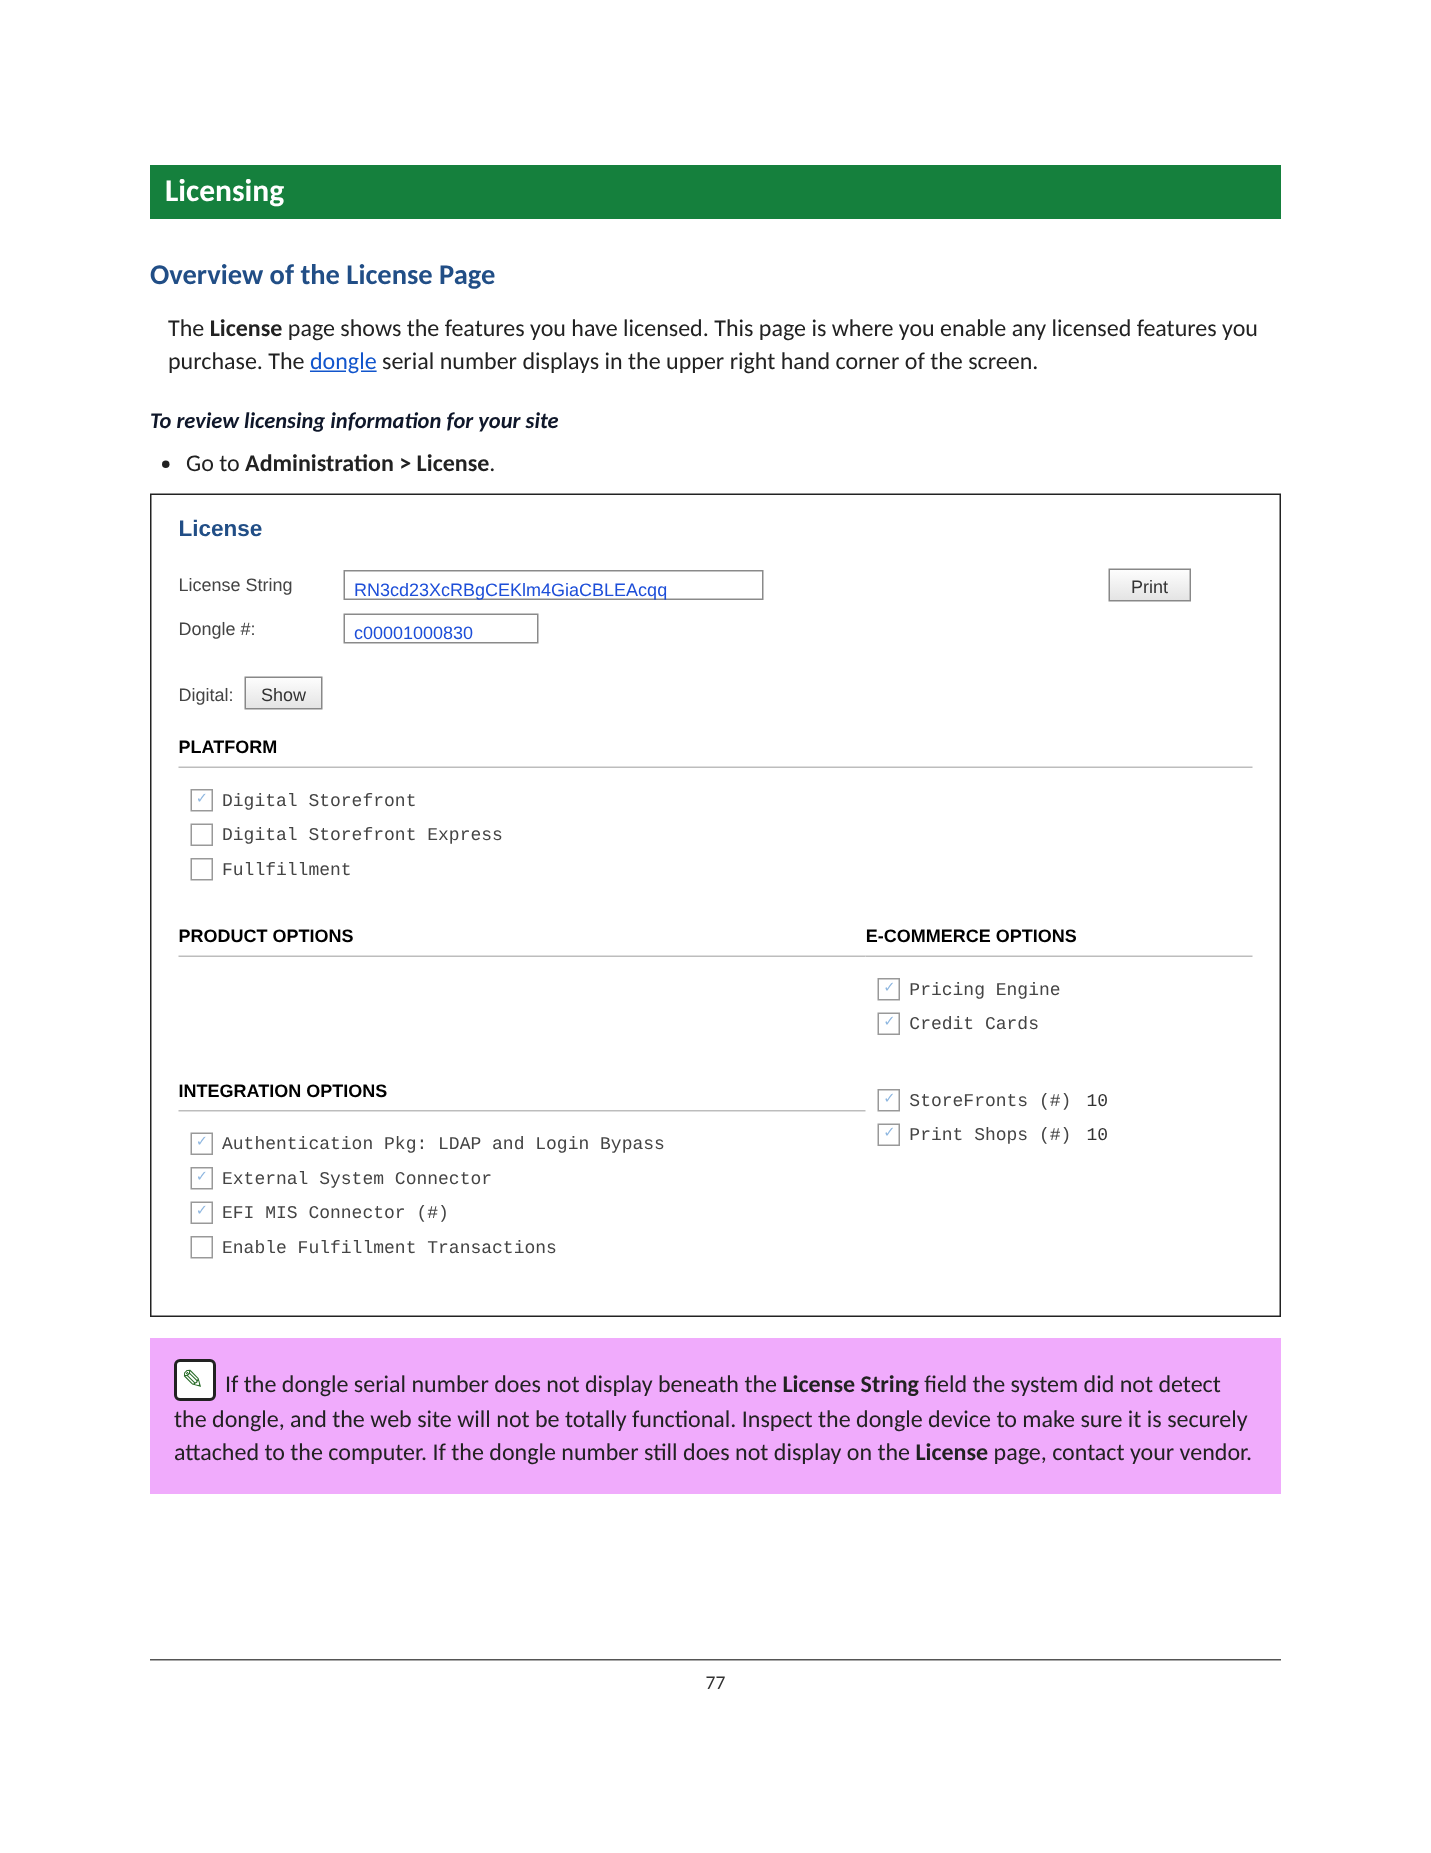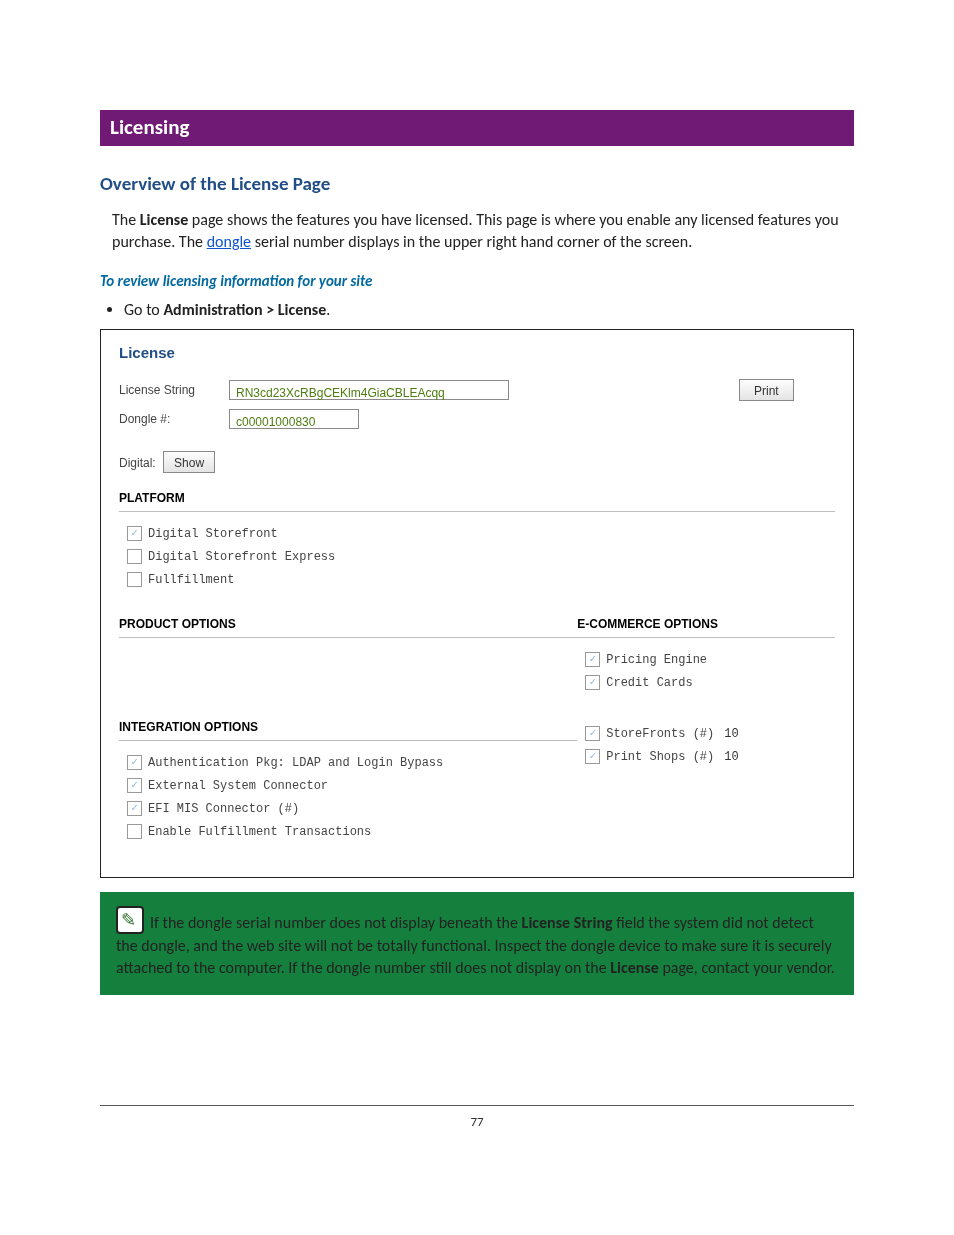--- a/index.html
+++ b/index.html
@@ -9,21 +9,21 @@
     font-family: "Calibri", "Segoe UI", Arial, sans-serif;
     color: #222;
   }
   .page {
     width: 954px;
     margin: 0 auto;
     padding: 110px 100px 40px 100px;
     box-sizing: border-box;
   }
   .heading-bar {
-    background: #701a75;
+    background: #15803d;
     color: #fff;
     font-size: 21px;
     font-weight: bold;
     padding: 4px 10px 6px 10px;
   }
   .subheading {
     color: #214e86;
     font-size: 19px;
     font-weight: bold;
     margin-top: 26px;
@@ -33,21 +33,21 @@
     font-size: 16px;
     line-height: 1.35;
     margin: 0 0 10px 12px;
   }
   .link {
     color: #1155cc;
     text-decoration: underline;
     cursor: pointer;
   }
   .subproc {
-    color: #0369a1;
+    color: #0f172a;
     font-style: italic;
     font-weight: bold;
     font-size: 15px;
     margin-top: 20px;
     margin-bottom: 10px;
   }
   .bullets {
     margin: 0 0 10px 0;
     padding-left: 24px;
   }
@@ -83,21 +83,21 @@
     width: 110px;
     color: #444;
   }
   .shot .txtbox {
     border: 1px solid #8a8a8a;
     padding: 2px 6px;
     font-size: 12px;
     height: 20px;
     line-height: 20px;
     background: #fff;
-    color: #4d7c0f;
+    color: #1d4ed8;
     display: inline-block;
     box-sizing: border-box;
   }
   .txt-license { width: 280px; }
   .txt-dongle {
     width: 130px;
     border: 2px solid #c63a3a;
     color: #444;
   }
   .btn {
@@ -156,21 +156,21 @@
     line-height: 11px;
     color: #8fb7e0;
     background: #fff;
   }
   .ck.checked::before { content: "✓"; }
   .ck.off { color: transparent; }
   .num-tail { margin-left: 10px; color: #333; }
 
   
   .note-block {
-    background: #15803d;
+    background: #f0abfc;
     padding: 14px 16px 16px 16px;
     font-size: 16px;
     line-height: 1.4;
     color: #222;
   }
   .note-icon {
     display: inline-block;
     width: 24px; height: 24px;
     border: 2px solid #222;
     border-radius: 4px;

